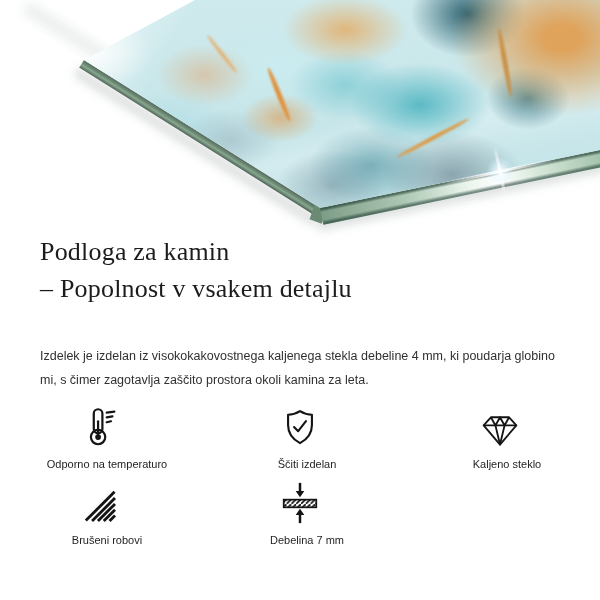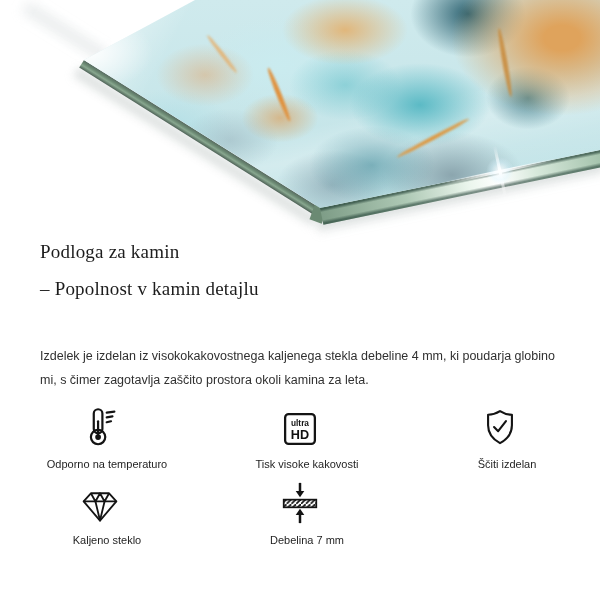--- a/index.html
+++ b/index.html
@@ -54,21 +54,21 @@
 
   .sparkle{position:absolute;left:500px;top:171px;width:0;height:0;}
   .sparkle .ray{position:absolute;background:linear-gradient(to right,rgba(255,255,255,0),#fff 45%,#fff 55%,rgba(255,255,255,0));}
   .ray-h{left:-58px;top:-1.5px;width:116px;height:3px;transform:rotate(-12deg);}
   .ray-v{left:-26px;top:-1.5px;width:52px;height:3px;transform:rotate(78deg);}
   .sparkle .glow{position:absolute;left:-14px;top:-14px;width:28px;height:28px;border-radius:50%;
       background:radial-gradient(circle,rgba(255,255,255,.95),rgba(220,245,255,.4) 45%,rgba(255,255,255,0) 70%);}
 
   
   .heading{position:absolute;left:40px;top:233px;font-family:"Liberation Serif",serif;
-      font-size:19px;line-height:37px;color:#1c1c1c;letter-spacing:.2px;}
+      font-size:26px;line-height:37px;color:#1c1c1c;letter-spacing:.2px;}
   .desc{position:absolute;left:40px;top:312px;width:548px;font-size:12.5px;line-height:24px;
       color:#303030;margin-top:32px;}
   .desc div{white-space:nowrap;}
 
   
   .features{position:absolute;left:0;top:400px;width:600px;display:grid;
       grid-template-columns:repeat(3,1fr);row-gap:6px;}
   .feature{display:flex;flex-direction:column;align-items:center;}
   .icon-slot{height:50px;display:flex;align-items:flex-end;justify-content:center;}
   .f-label{margin-top:8px;font-size:11px;color:#1f1f1f;padding-left:14px;}
@@ -95,21 +95,21 @@
     </div>
     <div class="sparkle">
       <span class="ray ray-h"></span>
         <span class="ray ray-v"></span>
         <span class="glow"></span>
     </div>
   </div>
 
   <h1 class="heading" style="margin:0;font-weight:normal">
     <div>Podloga za kamin</div>
-    <div>– Popolnost v kamin detajlu</div>
+    <div>– Popolnost v vsakem detajlu</div>
   </h1>
 
   <div class="desc">
     <div>Izdelek je izdelan iz visokokakovostnega kaljenega stekla debeline 4 mm, ki poudarja globino</div>
     <div>mi, s čimer zagotavlja zaščito prostora okoli kamina za leta.</div>
   </div>
 
   <div class="features">
 
     <div class="feature">
@@ -120,30 +120,20 @@
           <circle cx="22" cy="34.5" r="3" fill="#141414" stroke="none"></circle>
           <line x1="22" y1="31.5" x2="22" y2="18"></line>
           <line x1="31" y1="9" x2="39" y2="8"></line>
           <line x1="31" y1="14" x2="37" y2="13"></line>
           <line x1="31" y1="19" x2="35.5" y2="18"></line>
         </svg>
       </div>
       <span class="f-label">Odporno na temperaturo</span>
     </div>
 
-    <div class="feature">
-      <div class="icon-slot">
-        <svg width="42" height="42" viewBox="0 0 48 48" fill="none">
-          <rect x="7" y="7" width="34" height="34" rx="4" stroke="#141414" stroke-width="2.6"></rect>
-          <text x="24" y="21" font-size="9.5" text-anchor="middle">ultra</text>
-          <text x="24" y="35" font-size="14.5" text-anchor="middle">HD</text>
-        </svg>
-      </div>
-      <span class="f-label">Tisk visoke kakovosti</span>
-    </div>
 
     <div class="feature">
       <div class="icon-slot">
         <svg width="44" height="44" viewBox="0 0 48 48" fill="none" stroke="#141414" stroke-width="2.3" stroke-linecap="round" stroke-linejoin="round">
           <path d="M24 5.5 C28 8 33 9.5 37 9.5 V21 C37 30.5 31.5 36.5 24 40.5 C16.5 36.5 11 30.5 11 21 V9.5 C15 9.5 20 8 24 5.5 Z"></path>
           <polyline points="17.5,23 22,27.5 30.5,16.5"></polyline>
         </svg>
       </div>
       <span class="f-label">Ščiti izdelan</span>
     </div>
@@ -153,20 +143,32 @@
         <svg width="44" height="40" viewBox="0 0 48 44" fill="none" stroke="#141414" stroke-width="2" stroke-linejoin="round">
           <path d="M14 8 H34 L42 17 L24 38 L6 17 Z"></path>
           <path d="M6 17 H42"></path>
           <path d="M14 8 L19 17 L24 8 L29 17 L34 8"></path>
           <path d="M19 17 L24 38 L29 17"></path>
         </svg>
       </div>
       <span class="f-label">Kaljeno steklo</span>
     </div>
 
+    <div class="feature">
+      <div class="icon-slot">
+        <svg width="40" height="40" viewBox="0 0 48 48" fill="none" stroke="#141414" stroke-width="3.4">
+          <path d="M7 41.5 L41.5 7"></path>
+          <path d="M14.5 42 L42 14.5"></path>
+          <path d="M21.5 42 L42 21.5"></path>
+          <path d="M28.5 42 L42 28.5"></path>
+          <path d="M35.5 42 L42 35.5"></path>
+        </svg>
+      </div>
+      <span class="f-label">Brušeni robovi</span>
+    </div>
 
     <div class="feature">
       <div class="icon-slot">
         <svg width="46" height="46" viewBox="0 0 48 48" fill="none">
           <defs>
             <pattern id="hatch" width="5" height="5" patternUnits="userSpaceOnUse">
               <path d="M0 5 L5 0" stroke="#141414" stroke-width="1.8"></path>
             </pattern>
           </defs>
           <rect x="7" y="20.5" width="34" height="8" fill="url(#hatch)" stroke="#141414" stroke-width="1.8"></rect>

